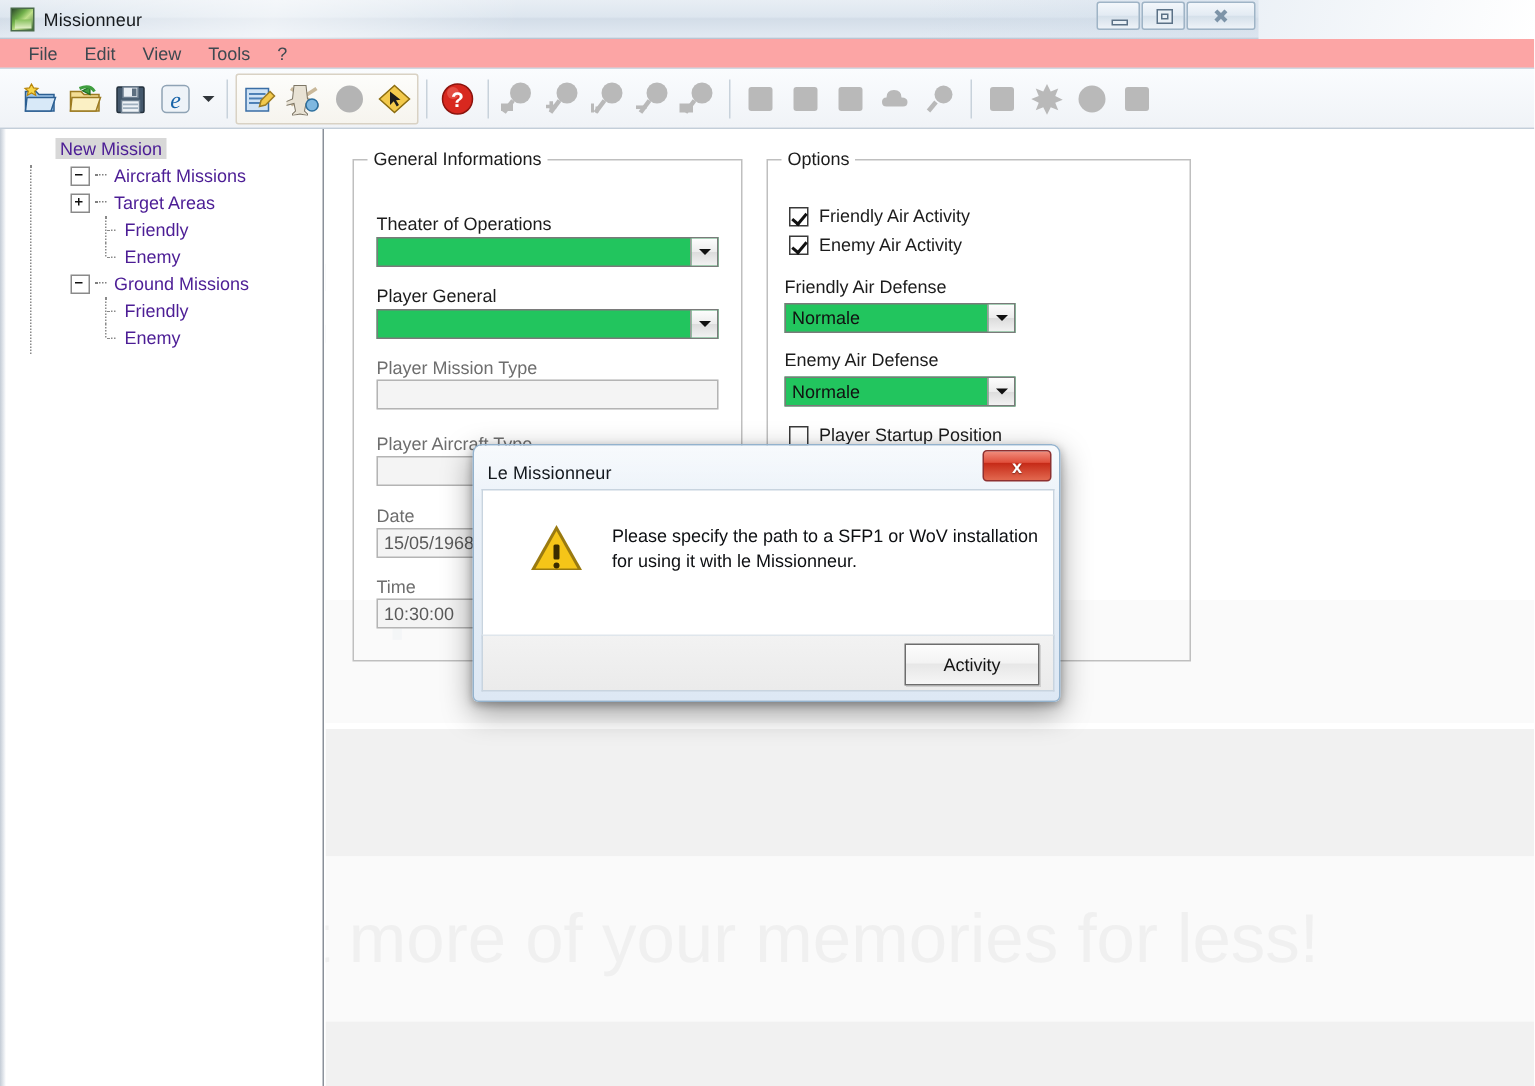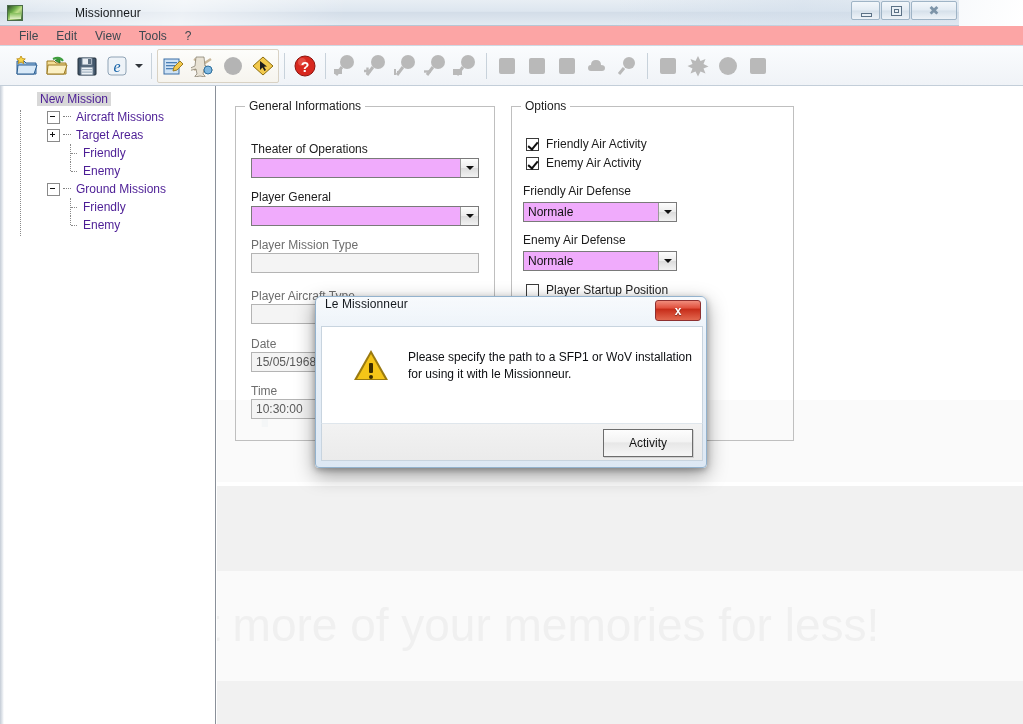--- a/index.html
+++ b/index.html
@@ -14,25 +14,25 @@
   #app {
     position: relative;
     width: 1023px; height: 724px;
     background: #ffffff;
     overflow: hidden;
   }
 
   
   .titlebar {
     position: absolute; left: 0; top: 0;
-    width: 959px; height: 26px;
+    width: 839px; height: 26px;
     background: linear-gradient(to bottom, #e8eef4 0%, #dde6ef 45%, #d3dde8 50%, #e2eaf2 100%);
     border-bottom: 1px solid #b8c6d4;
     box-sizing: border-box;
-    display: flex; align-items: center; gap: 46px;
+    display: flex; align-items: center;
   }
   .titlebar .glass {
     position:absolute; left:0; top:0; width:1023px; height:26px;
     background: linear-gradient(105deg, rgba(255,255,255,0.0) 0%, rgba(255,255,255,0.55) 18%, rgba(255,255,255,0.0) 34%, rgba(255,255,255,0.0) 60%, rgba(210,222,235,0.5) 78%, rgba(255,255,255,0.0) 100%);
     pointer-events:none;
   }
   .app-icon {
     position: relative;
     width: 16px; height: 16px;
     margin-left: 7px; margin-right: 6px;
@@ -239,21 +239,21 @@
     padding:0 4px;
     font-size:12px; color:#1c1c1c;
   }
   .field-label {
     position:absolute; font-size:12px; color:#1c1c1c; white-space:nowrap;
   }
   .field-label.dim { color:#6e6e6e; }
   .combo {
     position:absolute;
     border:1px solid #7a7a7a;
-    background:#f0abfc;
+    background:#22c55e;
     box-sizing:border-box;
     display:flex; align-items:center;
     cursor:default;
   }
   .combo .cval {
     font-size:12px; color:#111; padding-left:4px; flex:1 1 auto;
     white-space:nowrap; overflow:hidden;
   }
   .combo .cbtn {
     width:18px; height:100%;
@@ -299,21 +299,21 @@
     left:315px; top:296px; width:392px; height:172px;
     border-radius:6px 6px 4px 4px;
     background: linear-gradient(to bottom, #eef4fa 0%, #dde8f4 100%);
     border:1px solid #93b2cd;
     box-sizing:border-box;
     box-shadow: 0 7px 20px rgba(0,0,0,0.38), 0 2px 6px rgba(0,0,0,0.28);
     overflow:hidden;
   }
   .dlg-title {
     position:absolute; left:0; top:0; width:100%; height:36px;
-    display:flex; 
+    display:flex; align-items:center;
     background: linear-gradient(to bottom, rgba(255,255,255,0.55), rgba(255,255,255,0.05));
   }
   .dlg-title .t {
     font-size:12px; color:#13181d; margin-left:9px; letter-spacing:0.1px;
   }
   .dlg-close {
     position:absolute; right:5px; top:3px;
     width:44px; height:19px;
     border-radius:3px;
     border:1px solid #8e3030;

